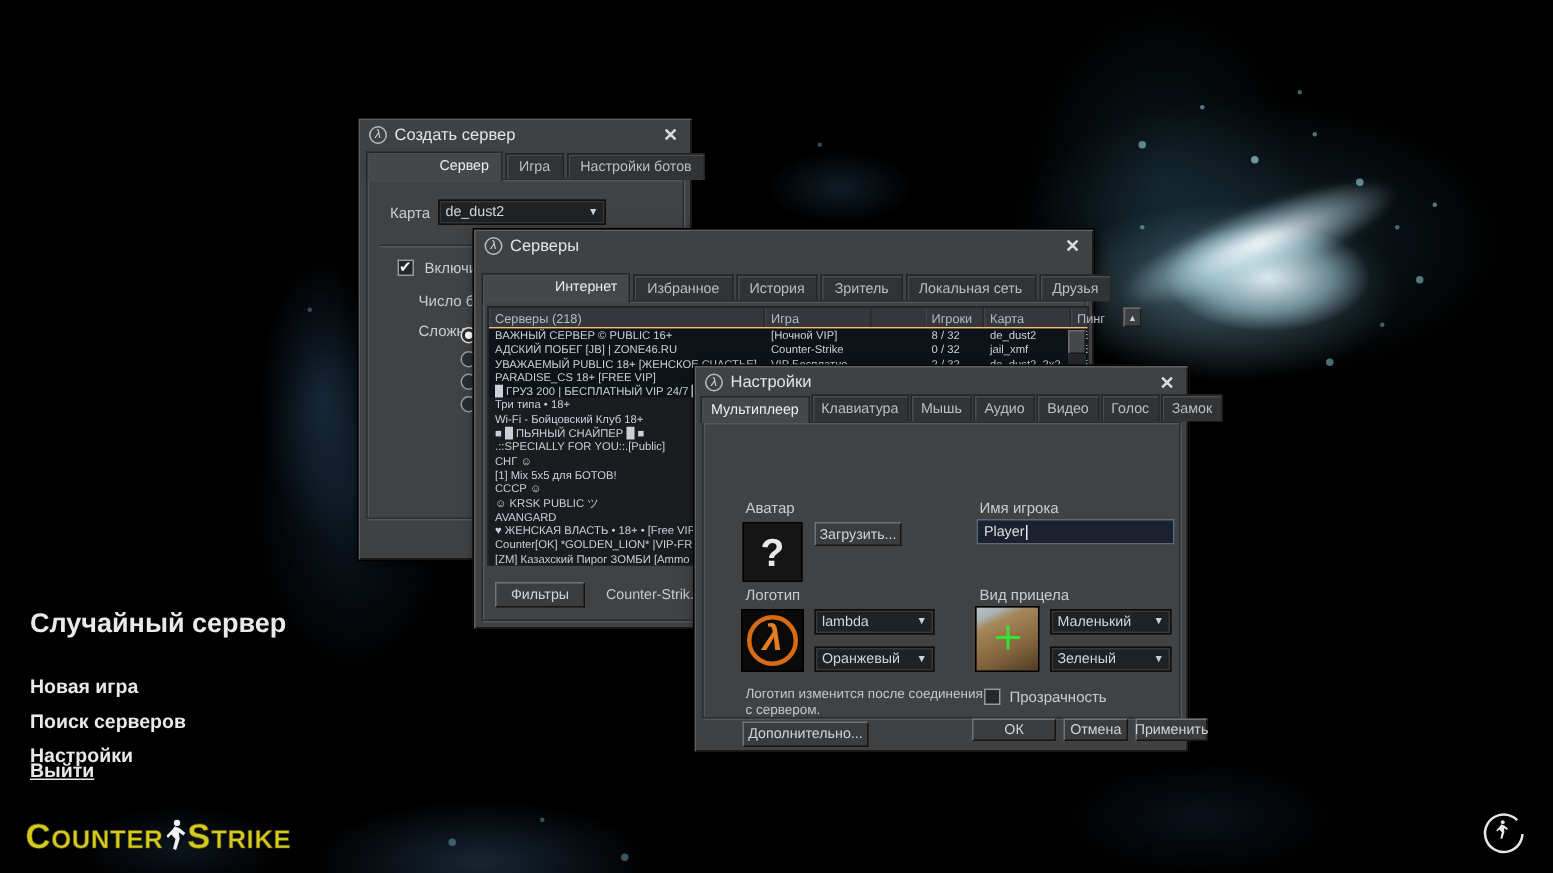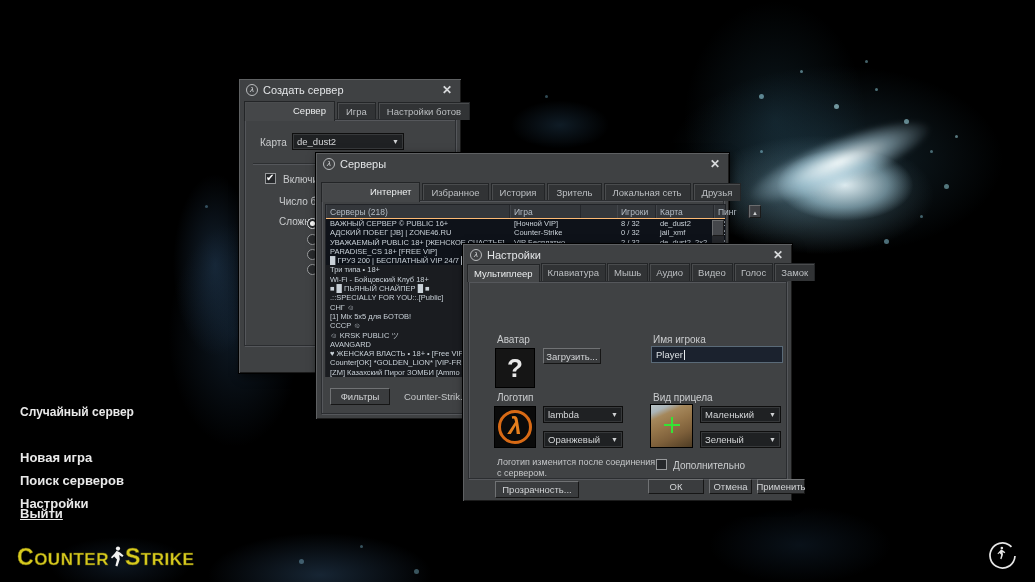--- a/index.html
+++ b/index.html
@@ -128,21 +128,21 @@
   .xhair-h { left:13px; top:19px; width:16px; height:2px; }
   .note { position:absolute; left:28px; top:175px; width:160px; font-size:9px; color:#c4c6c8; line-height:1.25; }
   .btm-buttons { position:absolute; left:17px; right:0; bottom:5px; height:17px; }
   .textinput { position:absolute; background:#1b222e; border:1px solid #5a6a78; color:#dbe0e4;
     font-size:9.5px; display:flex; align-items:center; padding:0 4px; }
   .caret { width:1px; height:10px; background:#e8ecef; margin-left:1px; }
 
   
   .menu-item { position:absolute; left:20px; color:#e9e9e9; font-weight:bold; font-size:13px;
     text-shadow:1px 1px 2px rgba(0,0,0,.9); white-space:nowrap; cursor:default; }
-  .menu-item.primary { font-size:12px; }
+  .menu-item.primary { font-size:18px; }
 
   .cs-logo { position:absolute; left:17px; top:544px; display:flex; align-items:center; }
   .cs-word { color:#d7ca1f; font-weight:bold; font-size:17px; letter-spacing:.5px;
     text-transform:uppercase; display:inline-block; -webkit-text-stroke:.4px #5d5709; }
   .cs-word::first-letter { font-size:23px; }
   .cs-soldier { margin:0 1px 2px 2px; }
 
   .cs-emblem { position:absolute; left:987px; top:540px; width:31px; height:31px; }
 </style>
 </head>
@@ -396,22 +396,22 @@
         <span>Маленький</span>
         <span class="arrow">▼</span>
       </div>
       <div class="dd" style="left:231px; top:149px; width:81px; height:17px;">
         <span>Зеленый</span>
         <span class="arrow">▼</span>
       </div>
 
       <div class="note">Логотип изменится после соединения с сервером.</div>
       <div class="checkbox" style="left:187px; top:177px;"></div>
-      <span class="lbl" style="left:204px; top:178px;">Дополнительно</span>
-      <div class="btn" style="left:26px; top:199px; width:84px; height:17px;">Прозрачность...</div>
+      <span class="lbl" style="left:204px; top:178px;">Прозрачность</span>
+      <div class="btn" style="left:26px; top:199px; width:84px; height:17px;">Дополнительно...</div>
     </div>
     <div class="btm-buttons">
       <div class="btn" style="left:168px; top:0; width:56px; height:15px;">ОК</div>
       <div class="btn" style="left:229px; top:0; width:43px; height:15px;">Отмена</div>
       <div class="btn" style="left:277px; top:0; width:48px; height:15px;">Применить</div>
     </div>
   </div>
 
   <div class="menu-item primary" style="top:405px;">Случайный сервер</div>
   <div class="menu-item" style="top:450px;">Новая игра</div>

